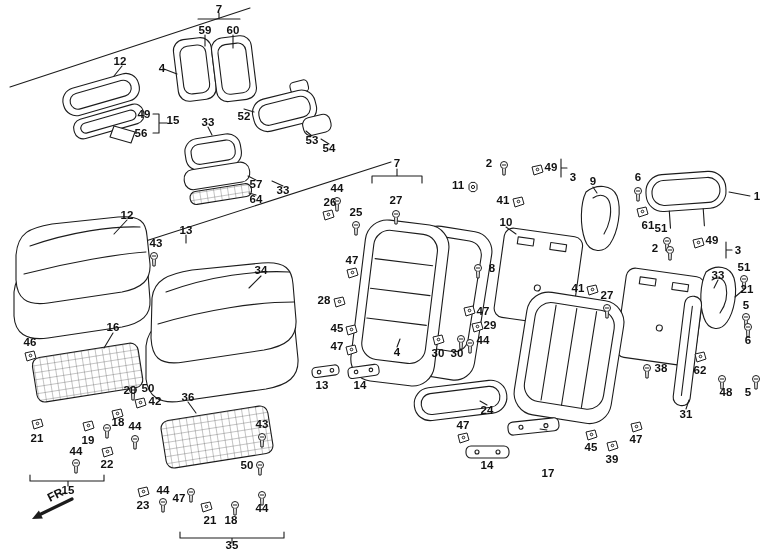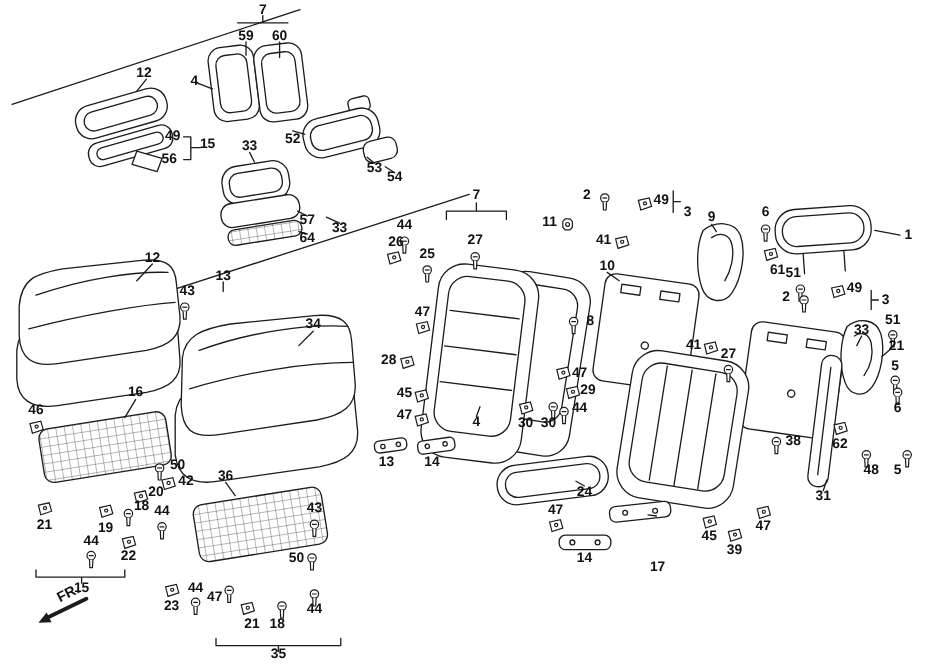--- a/index.html
+++ b/index.html
@@ -260,21 +260,21 @@
       <div class="callout" style="left: 283px; top: 190px;">33</div>
       <div class="callout" style="left: 256px; top: 199px;">64</div>
       <div class="callout" style="left: 127px; top: 215px;">12</div>
       <div class="callout" style="left: 186px; top: 230px;">13</div>
       <div class="callout" style="left: 156px; top: 243px;">43</div>
       <div class="callout" style="left: 261px; top: 270px;">34</div>
       <div class="callout" style="left: 113px; top: 327px;">16</div>
       <div class="callout" style="left: 30px; top: 342px;">46</div>
       <div class="callout" style="left: 148px; top: 388px;">50</div>
       <div class="callout" style="left: 155px; top: 401px;">42</div>
-      <div class="callout" style="left: 130px; top: 410px;">20</div>
+      <div class="callout" style="left: 130px; top: 390px;">20</div>
       <div class="callout" style="left: 118px; top: 422px;">18</div>
       <div class="callout" style="left: 135px; top: 426px;">44</div>
       <div class="callout" style="left: 37px; top: 438px;">21</div>
       <div class="callout" style="left: 88px; top: 440px;">19</div>
       <div class="callout" style="left: 76px; top: 451px;">44</div>
       <div class="callout" style="left: 107px; top: 464px;">22</div>
       <div class="callout" style="left: 68px; top: 490px;">15</div>
       <div class="callout" style="left: 188px; top: 397px;">36</div>
       <div class="callout" style="left: 262px; top: 424px;">43</div>
       <div class="callout" style="left: 247px; top: 465px;">50</div>

